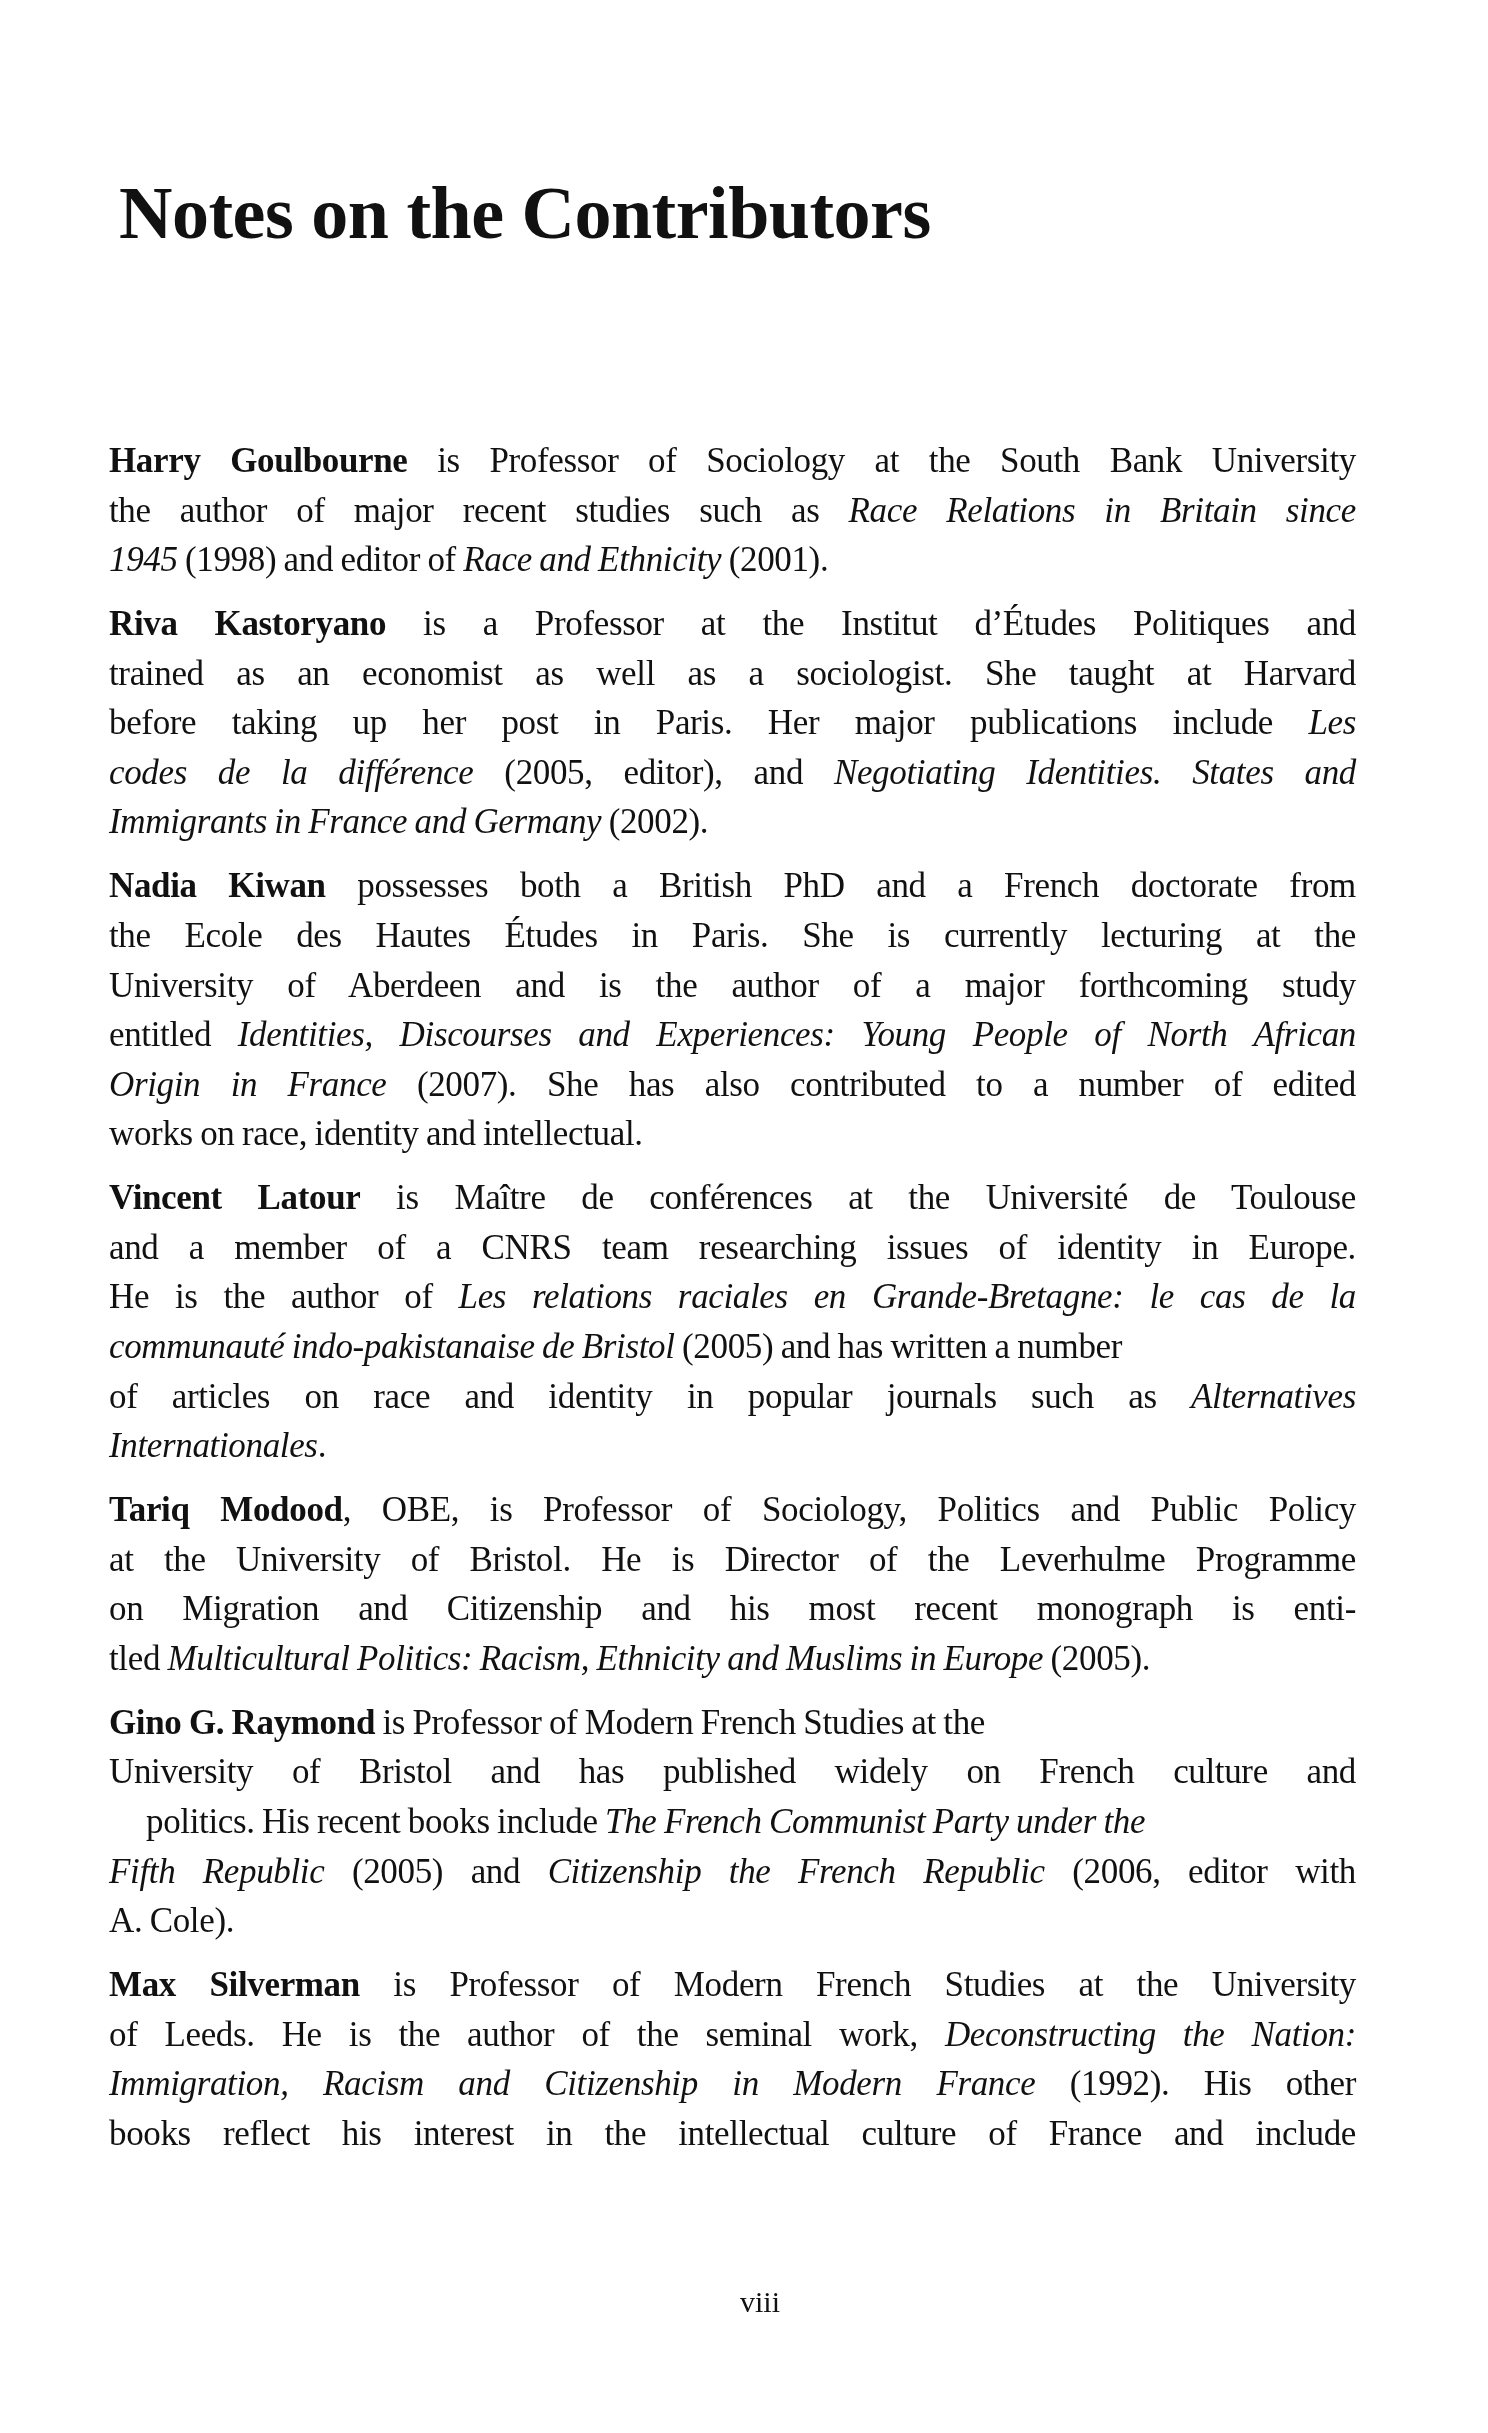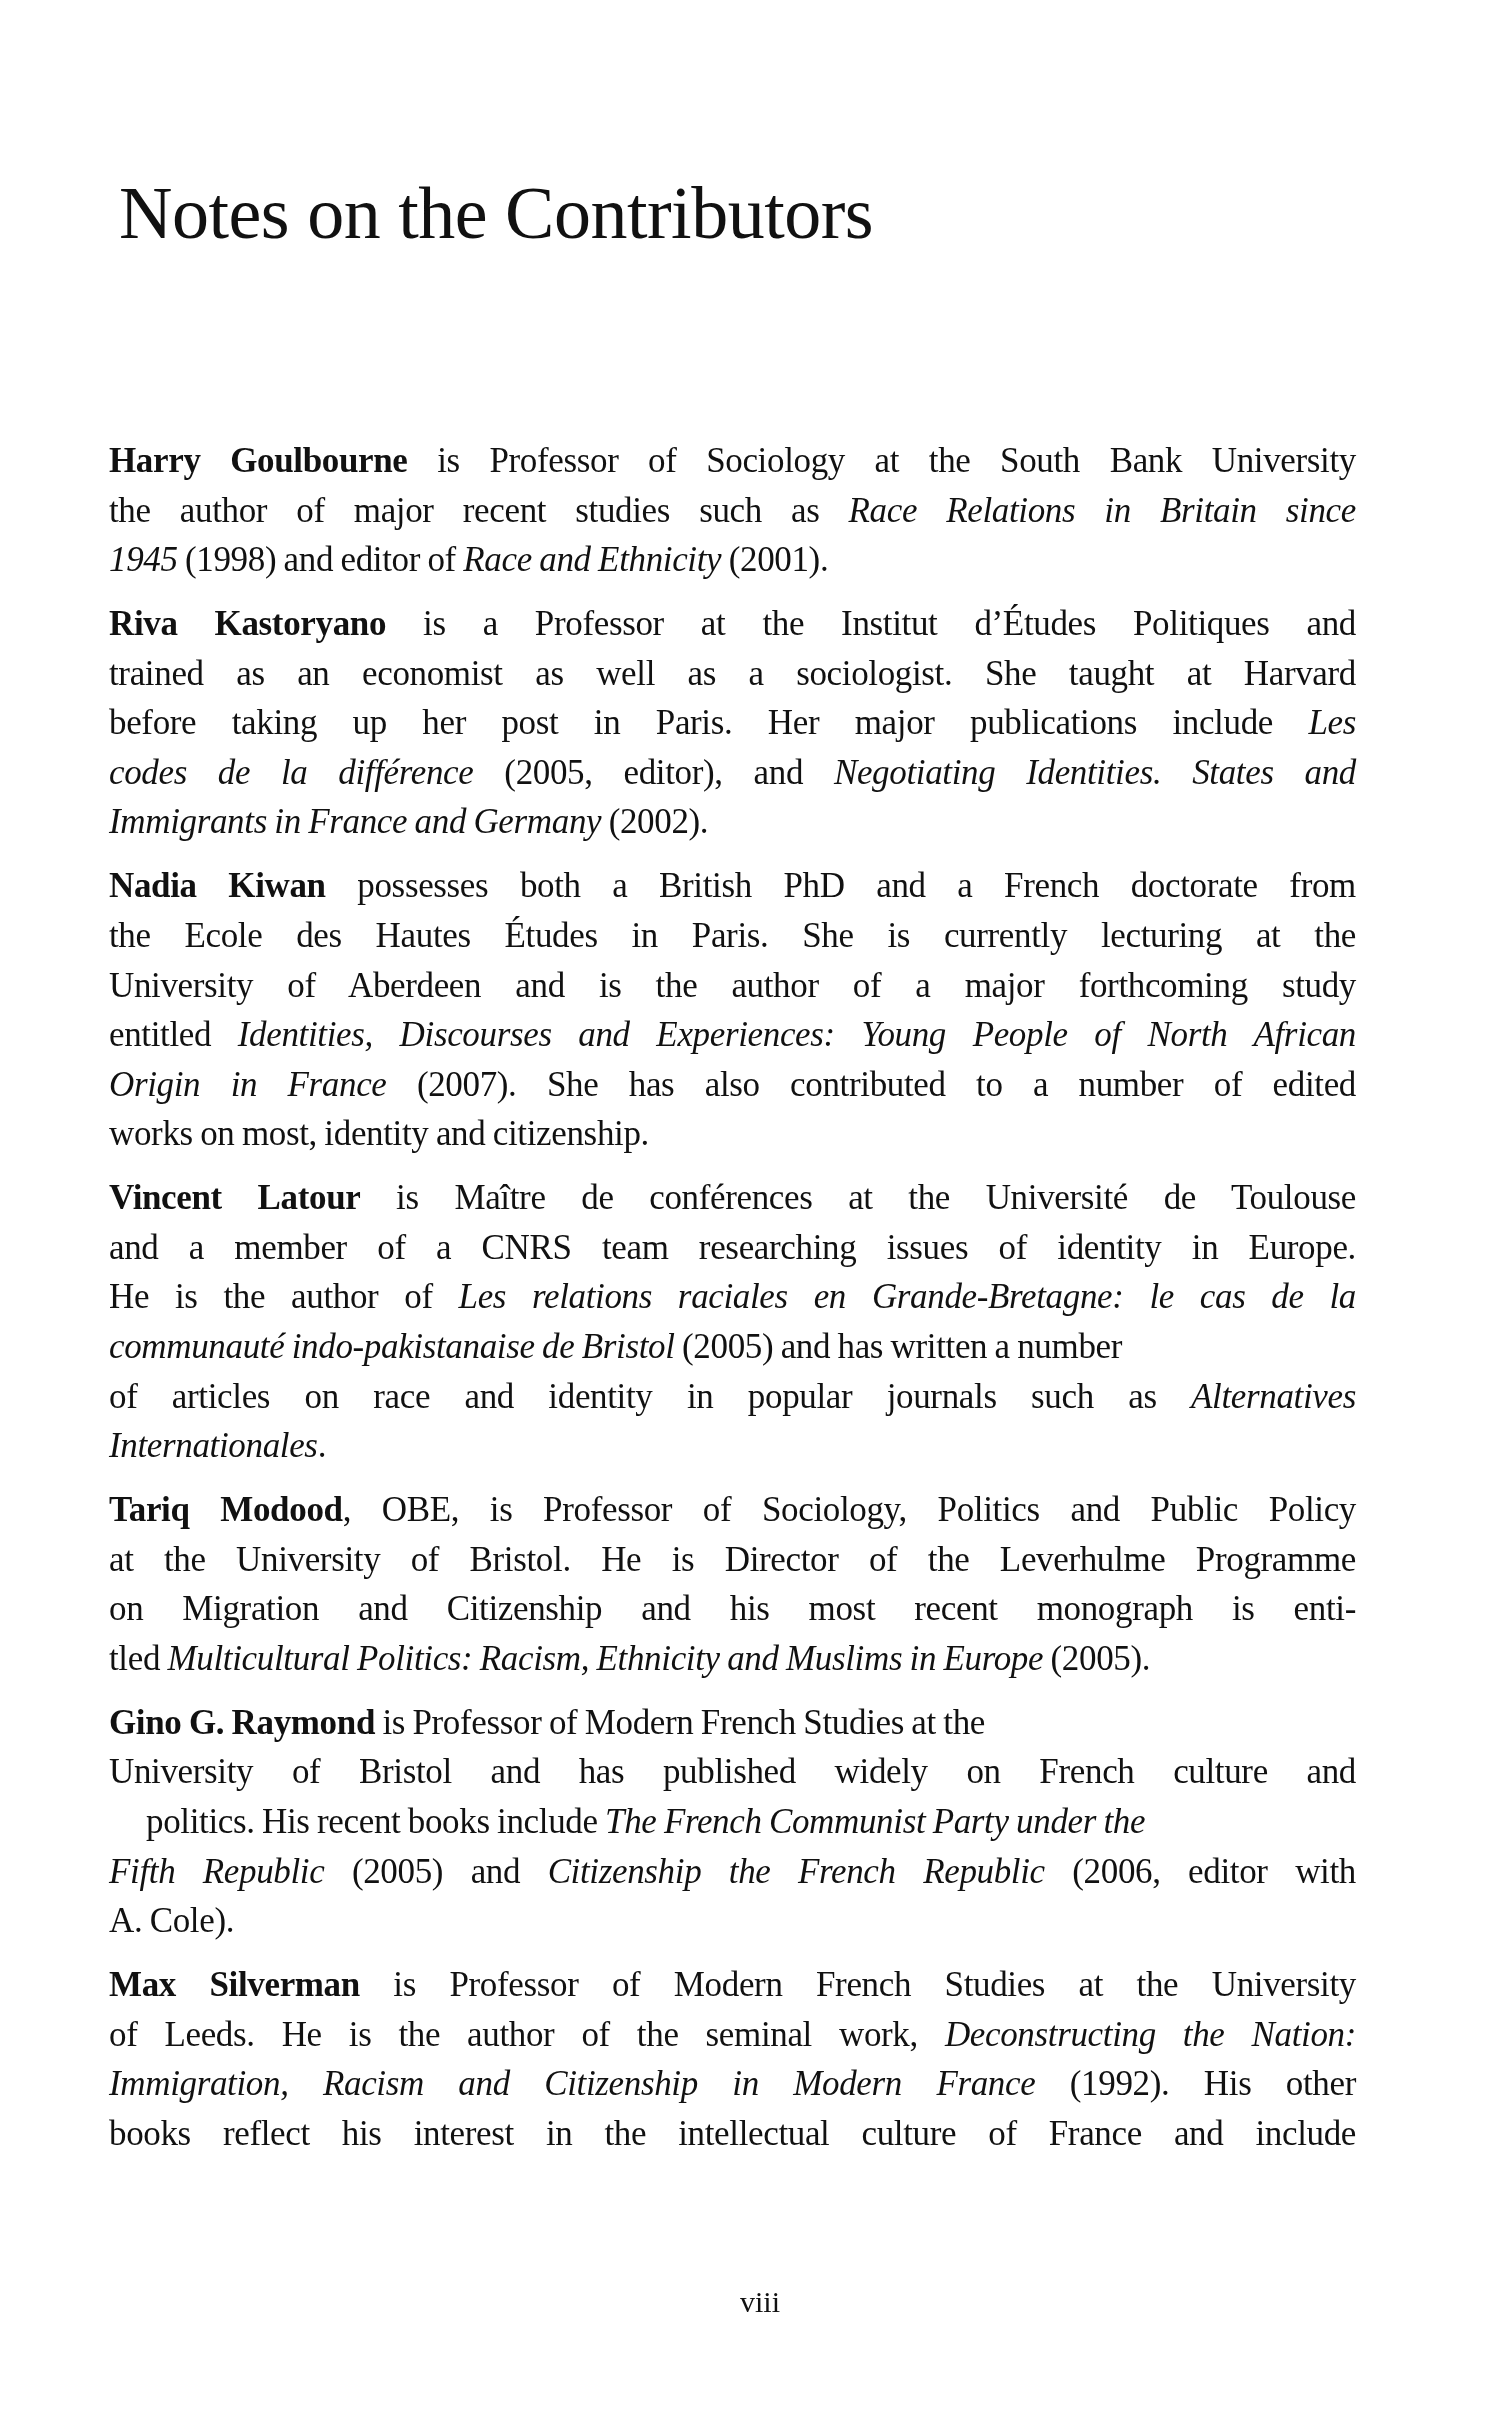--- a/index.html
+++ b/index.html
@@ -13,21 +13,21 @@
     position: relative;
     overflow: hidden;
     color: #111111;
     font-family: "Liberation Serif", "DejaVu Serif", serif;
   }
   .page-title {
     position: absolute;
     left: 119px;
     top: 168px;
     margin: 0;
-    font-weight: normal;
+    font-weight: bold;
     font-size: 74px;
     line-height: 90px;
     letter-spacing: -0.5px;
     white-space: nowrap;
   }
   .contributors {
     position: absolute;
     left: 109px;
     top: 436px;
     width: 1247px;
@@ -80,21 +80,21 @@
       <span class="line"><span class="seg-n">before taking up her post in Paris. Her major publications include </span><span class="seg-i">Les</span></span>
       <span class="line"><span class="seg-i">codes de la différence</span><span class="seg-n"> (2005, editor), and </span><span class="seg-i">Negotiating Identities. States and</span></span>
       <span class="line last"><span class="seg-i">Immigrants in France and Germany</span><span class="seg-n"> (2002).</span></span>
     </div>
     <div class="entry">
       <span class="line"><span class="seg-b">Nadia Kiwan</span><span class="seg-n"> possesses both a British PhD and a French doctorate from</span></span>
       <span class="line"><span class="seg-n">the Ecole des Hautes Études in Paris. She is currently lecturing at the</span></span>
       <span class="line"><span class="seg-n">University of Aberdeen and is the author of a major forthcoming study</span></span>
       <span class="line"><span class="seg-n">entitled </span><span class="seg-i">Identities, Discourses and Experiences: Young People of North African</span></span>
       <span class="line"><span class="seg-i">Origin in France</span><span class="seg-n"> (2007). She has also contributed to a number of edited</span></span>
-      <span class="line last"><span class="seg-n">works on most, identity and citizenship.</span></span>
+      <span class="line last"><span class="seg-n">works on race, identity and intellectual.</span></span>
     </div>
     <div class="entry">
       <span class="line"><span class="seg-b">Vincent Latour</span><span class="seg-n"> is Maître de conférences at the Université de Toulouse</span></span>
       <span class="line"><span class="seg-n">and a member of a CNRS team researching issues of identity in Europe.</span></span>
       <span class="line"><span class="seg-n">He is the author of </span><span class="seg-i">Les relations raciales en Grande-Bretagne: le cas de la</span></span>
       <span class="line"><span style="white-space: nowrap; display: inline-block; transform-origin: left center; transform: scaleX(0.999987);"><span class="seg-i">communauté indo-pakistanaise de Bristol</span><span class="seg-n"> (2005) and has written a number</span></span></span>
       <span class="line"><span class="seg-n">of articles on race and identity in popular journals such as </span><span class="seg-i">Alternatives</span></span>
       <span class="line last"><span class="seg-i">Internationales</span><span class="seg-n">.</span></span>
     </div>
     <div class="entry">

